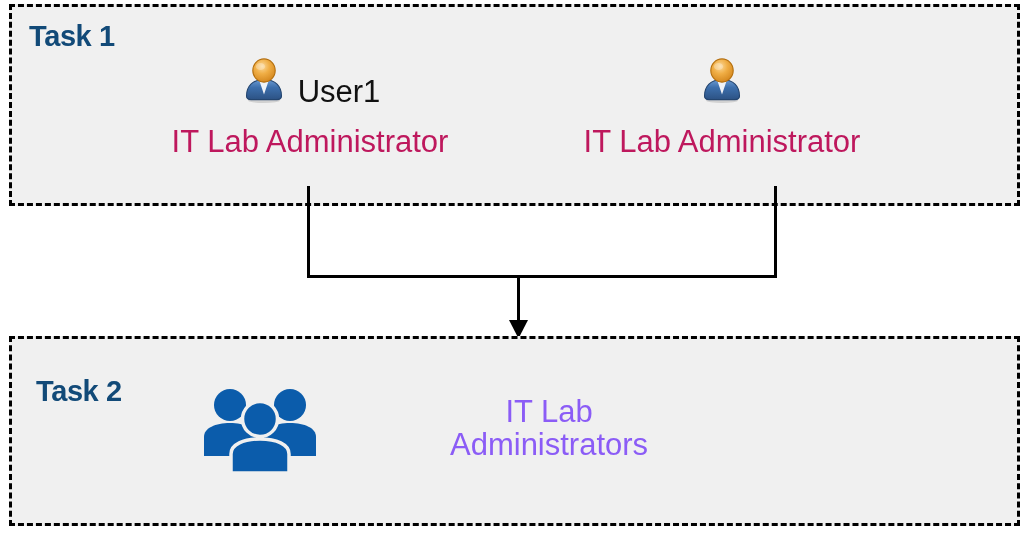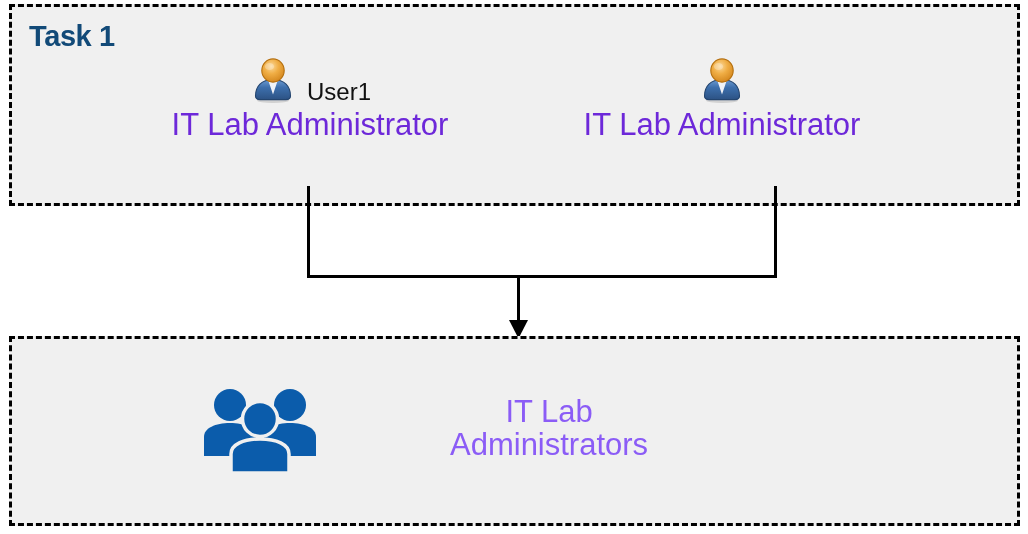--- a/index.html
+++ b/index.html
@@ -64,31 +64,31 @@
   #person-guest { left: 537px; top: 54px; width: 370px; }
 
   .person-top {
     display: flex;
     align-items: center;
     justify-content: center;
     gap: 10px;
     height: 52px;
   }
   .person-name {
-    font-size: 24px;
+    font-size: 31px;
     color: #111111;
     font-weight: normal;
     line-height: 1;
     margin-top: 23px;
   }
   .person-role {
     font-size: 31px;
-    color: #6d28d9;
+    color: #be185d;
     line-height: 1.02;
-    margin-top: 3px;
+    margin-top: 20px;
     text-align: center;
   }
 
   
   .user-icon {
     width: 48px;
     height: 48px;
     flex: 0 0 48px;
     display: block;
   }
@@ -203,20 +203,21 @@
 
     <path d="M307 276.5 L777 276.5" stroke="#000000" stroke-width="3" fill="none"></path>
 
     <path d="M518.5 276.5 L518.5 326" stroke="#000000" stroke-width="3" fill="none"></path>
 
     <polygon points="518.5,338.5 509,320 528,320" fill="#000000"></polygon>
   </svg>
 
   <div id="task2-box" class="task-box"></div>
 
+  <div id="task2-label" class="task-label">Task 2</div>
 
   <div id="group-entry">
     <svg class="group-icon" viewBox="0 0 120 92">
 
       <circle cx="30" cy="22" r="16" fill="#0B5CAB"></circle>
       <path d="M4 73 L4 54 C4 45 15.5 40 30 40 C44.5 40 56 45 56 54 L56 73 Z" fill="#0B5CAB"></path>
 
       <circle cx="90" cy="22" r="16" fill="#0B5CAB"></circle>
       <path d="M64 73 L64 54 C64 45 75.5 40 90 40 C104.5 40 116 45 116 54 L116 73 Z" fill="#0B5CAB"></path>
 

